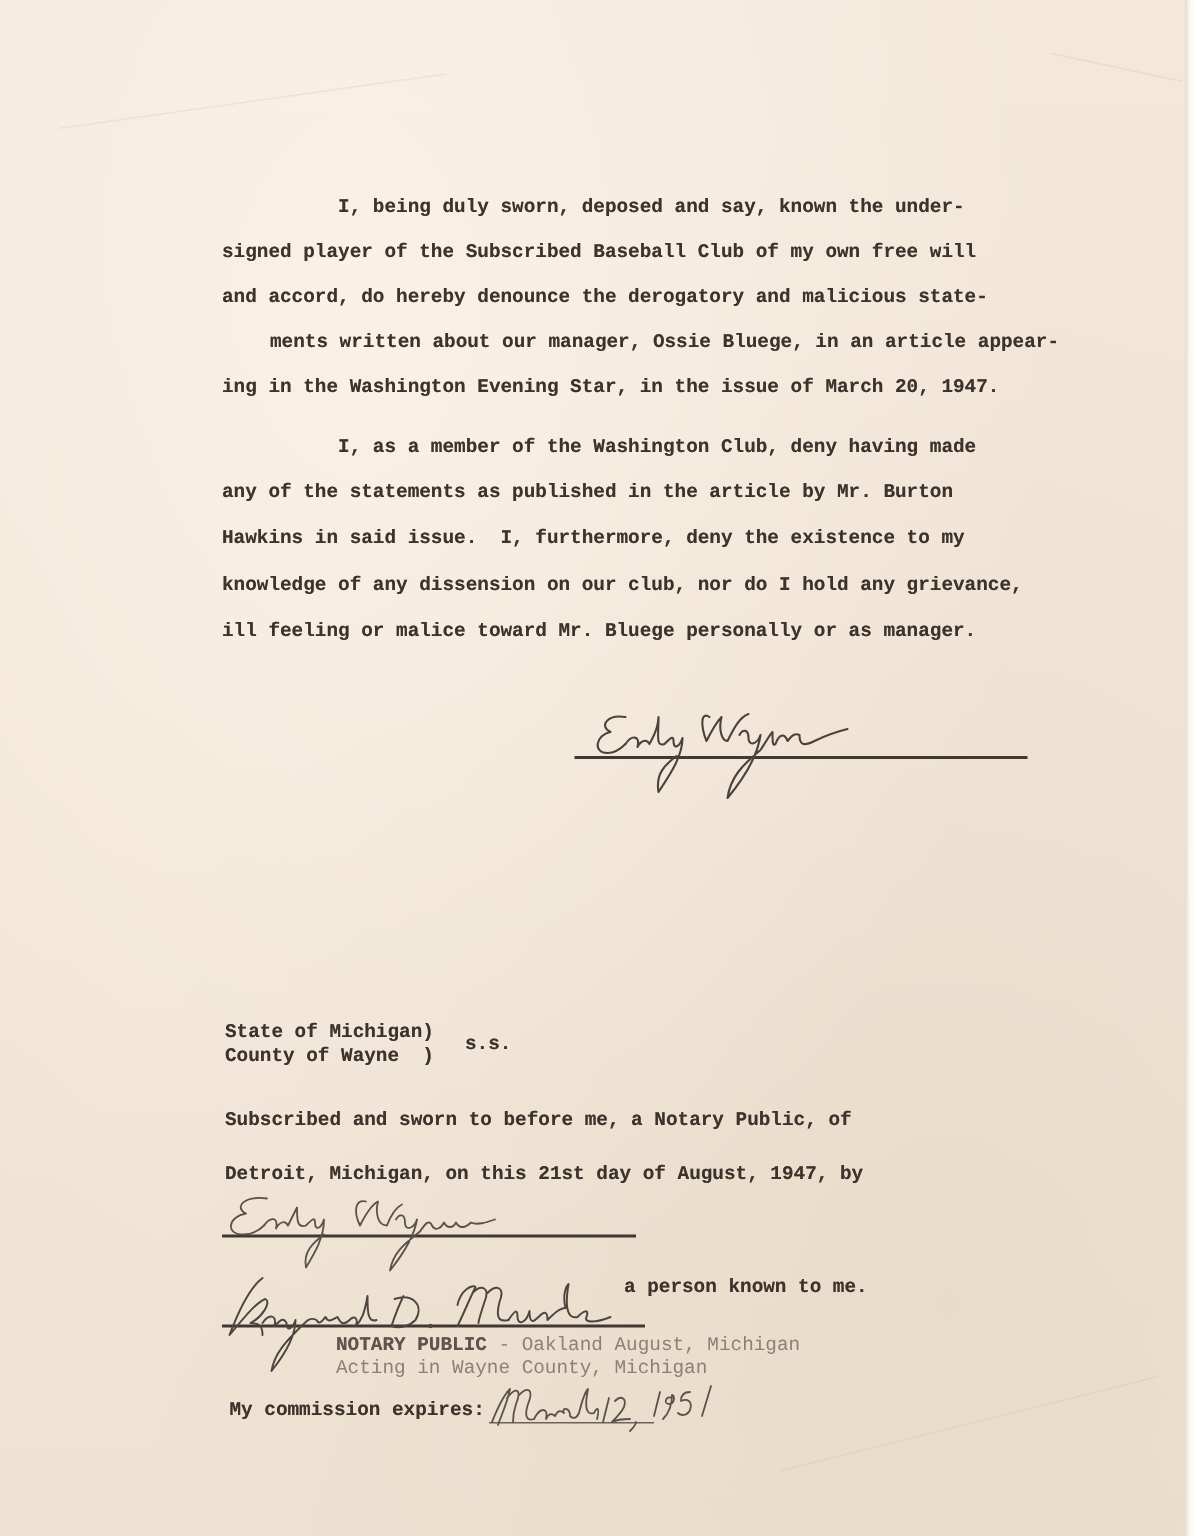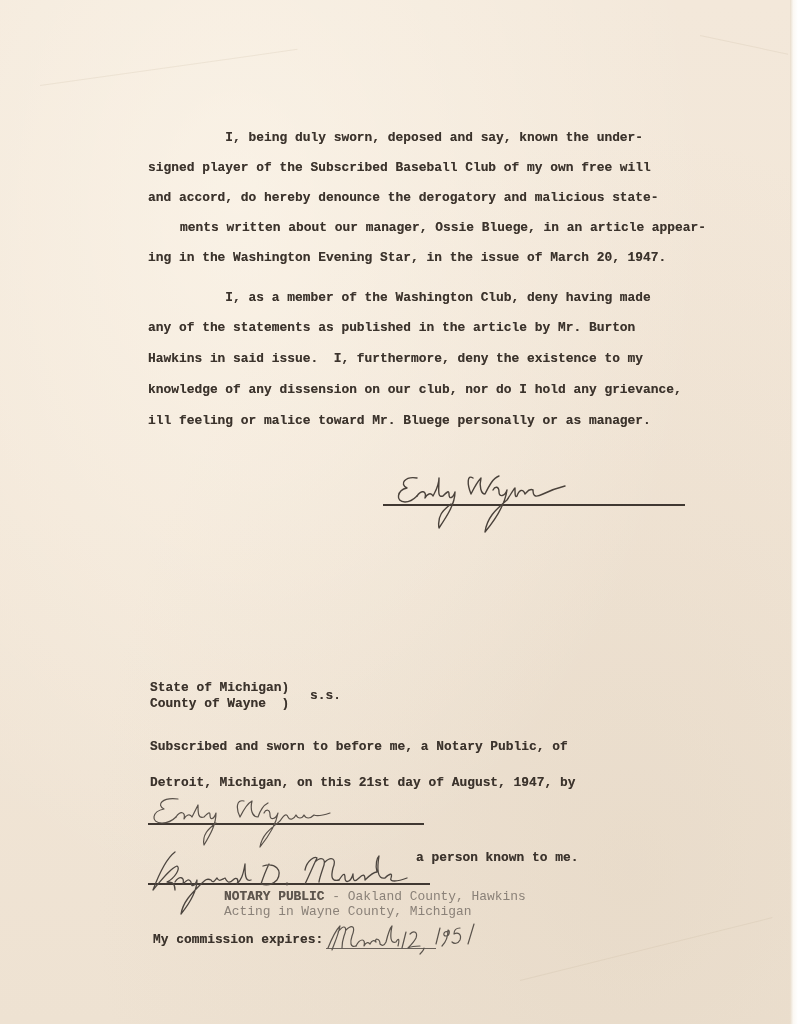--- a/index.html
+++ b/index.html
@@ -144,21 +144,21 @@
         <path d="M124 16 C120 24 118 30 116 36 M118 18 C130 14 138 22 132 32 C128 36 122 38 116 36"></path>
         <circle cx="142" cy="36" r="0.8"></circle>
 
         <path d="M160 22 C162 12 170 8 172 10 C168 18 164 28 160 36 M170 14 C176 8 182 10 178 20 C176 26 174 32 174 34 M180 14 C186 8 192 10 188 20 C186 28 186 34 194 32"></path>
 
         <path d="M194 32 C198 26 200 24 200 30 C200 36 206 34 208 26 C208 34 210 34 214 30 C218 26 220 26 220 32 C224 28 228 24 232 24 C230 16 232 10 234 8 C232 20 232 32 240 30 C244 26 248 24 246 30 C244 34 252 34 262 30"></path>
       </g>
     </svg>
   </div>
   <div style="position:absolute; left:224px; top:887px;">
-    <span class="type faint-bold" style="position:static;">NOTARY PUBLIC</span><span class="type light" style="position:static;"> - Oakland County, Hawkins</span>
+    <span class="type faint-bold" style="position:static;">NOTARY PUBLIC</span><span class="type light" style="position:static;"> - Oakland August, Michigan</span>
   </div>
   <div class="type light" style="left:224px; top:904px;">Acting in Wayne County, Michigan</div>
   <div class="type" style="left:153px; top:932px;">My commission expires:</div>
   <div class="rule" style="left:326px; top:948px; width:110px; height:1.2px; background:#6a625b;"></div>
   <div class="sig" style="left:324px; top:918px;">
     <svg width="190" height="40" viewBox="0 0 190 40">
       <g fill="none" stroke="#5a534c" stroke-width="1.2" stroke-linecap="round" stroke-linejoin="round">
 
         <path d="M4 30 C8 20 12 12 16 8 C14 18 10 26 8 32 M14 14 C20 6 24 8 20 18 C18 24 18 30 18 30 M22 12 C28 6 32 8 28 18 C26 24 26 30 32 28"></path>
 

